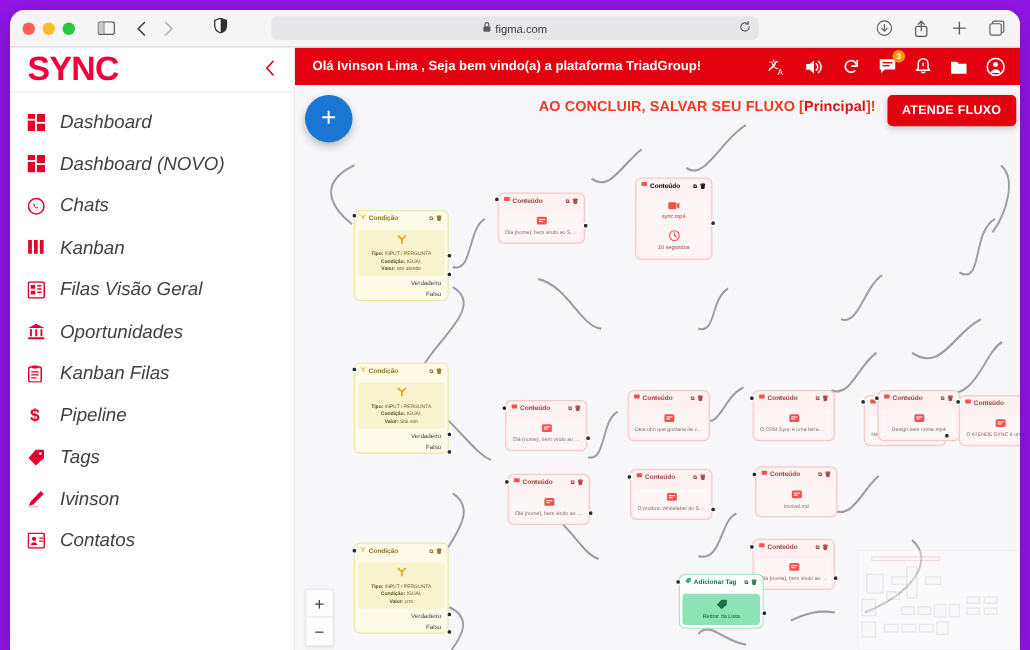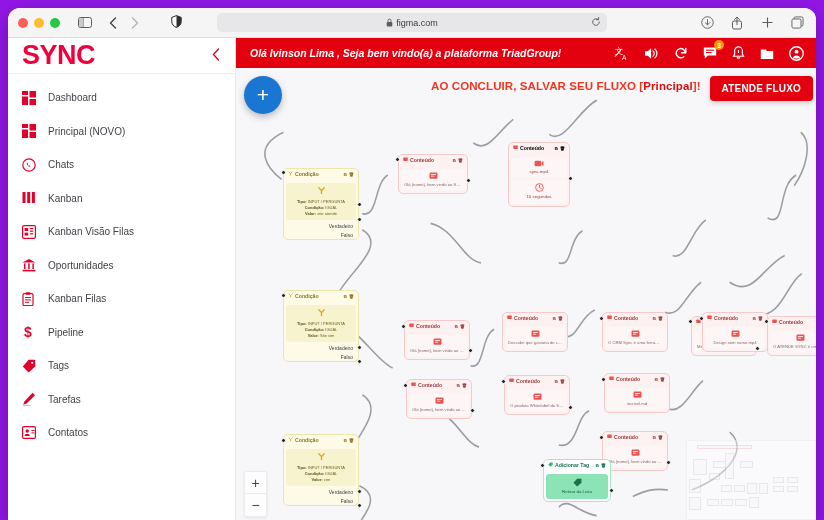--- a/index.html
+++ b/index.html
@@ -102,35 +102,35 @@
     height: 33.5px;
     padding: 0 14px;
     cursor: pointer;
   }
   .nav-ico {
     width: 26px; flex: none;
     color: #e3002a;
     display: flex; align-items: center;
   }
   .nav-label {
-    font-size: 10px; color: #3f3f46;
+    font-size: 15px; color: #3f3f46; font-style: italic;
   }
 
   
   #main { flex: 1; display: flex; flex-direction: column; min-width: 0; }
 
   
   #banner {
     height: 30px; background: #e3000f;
     display: flex; align-items: center;
     padding: 0 12px 0 14px;
     color: #fff;
     flex: none;
   }
-  #banner-text { font-size: 10.5px; font-weight: 600; white-space: nowrap; font-style: italic; }
+  #banner-text { font-size: 10.5px; font-weight: 600; white-space: nowrap; }
   #banner-icons {
     margin-left: auto;
     display: flex; align-items: center; gap: 15px;
   }
   .b-ico { position: relative; display: flex; align-items: center; color: #fff; cursor: pointer; }
   .badge {
     position: absolute; top: -6px; right: -7px;
     background: #ff9800; color: #fff;
     font-size: 6.5px; font-weight: 700;
     min-width: 10px; height: 10px;
@@ -397,21 +397,21 @@
 
         <div class="nav-item">
           <span class="nav-ico">
             <svg width="14" height="14" viewBox="0 0 14 14">
                 <rect x="0" y="0" width="6" height="4" fill="#e3002a"></rect>
                 <rect x="7.5" y="0" width="6.5" height="6.5" fill="#e3002a"></rect>
                 <rect x="0" y="5.5" width="6" height="8.5" fill="#e3002a"></rect>
                 <rect x="7.5" y="8" width="6.5" height="6" fill="#e3002a"></rect>
               </svg>
           </span>
-          <span class="nav-label">Principal (NOVO)</span>
+          <span class="nav-label">Dashboard (NOVO)</span>
         </div>
 
         <div class="nav-item">
           <span class="nav-ico">
             <svg width="14" height="14" viewBox="0 0 14 14">
                 <circle cx="7" cy="7" r="6.2" fill="none" stroke="#e3002a" stroke-width="1.2"></circle>
                 <path d="M5 4.6 c-0.4 0.4 -0.5 1.3 0.2 2.3 c0.7 1 1.6 1.6 2.3 1.8 c0.5 0.1 0.9 -0.2 1 -0.6 l-1 -0.6 l-0.6 0.4 c-0.5 -0.3 -0.9 -0.7 -1.2 -1.3 l0.4 -0.5 Z" fill="#e3002a"></path>
               </svg>
           </span>
           <span class="nav-label">Chats</span>
@@ -433,21 +433,21 @@
           <span class="nav-ico">
             <svg width="14" height="14" viewBox="0 0 14 14">
                 <rect x="0.6" y="0.6" width="12.8" height="12.8" rx="1.4" fill="none" stroke="#e3002a" stroke-width="1.2"></rect>
                 <rect x="2.6" y="3" width="3.6" height="3" fill="#e3002a"></rect>
                 <rect x="2.6" y="7.6" width="3.6" height="3" fill="#e3002a"></rect>
                 <rect x="7.8" y="3" width="3.4" height="1.2" fill="#e3002a"></rect>
                 <rect x="7.8" y="5.6" width="3.4" height="1.2" fill="#e3002a"></rect>
                 <rect x="7.8" y="8.2" width="3.4" height="1.2" fill="#e3002a"></rect>
               </svg>
           </span>
-          <span class="nav-label">Kanban Visão Filas</span>
+          <span class="nav-label">Filas Visão Geral</span>
         </div>
 
         <div class="nav-item">
           <span class="nav-ico">
             <svg width="14" height="14" viewBox="0 0 14 14">
                 <polygon points="7,1 13.4,4.4 0.6,4.4" fill="#e3002a"></polygon>
                 <rect x="2" y="5.4" width="1.5" height="5.6" fill="#e3002a"></rect>
                 <rect x="6.2" y="5.4" width="1.5" height="5.6" fill="#e3002a"></rect>
                 <rect x="10.4" y="5.4" width="1.5" height="5.6" fill="#e3002a"></rect>
                 <rect x="0.6" y="11.8" width="12.8" height="1.6" fill="#e3002a"></rect>
@@ -489,21 +489,21 @@
         </div>
 
 
         <div class="nav-item">
           <span class="nav-ico">
             <svg width="14" height="14" viewBox="0 0 14 14">
                 <path d="M10.6 0.8 L13 3.2 L4.6 11.6 L1.2 12.8 L2.4 9.4 Z" fill="#e3002a"></path>
                 <rect x="0.8" y="13" width="8" height="1.1" fill="#f7a8b8"></rect>
               </svg>
           </span>
-          <span class="nav-label">Tarefas</span>
+          <span class="nav-label">Ivinson</span>
         </div>
 
         <div class="nav-item">
           <span class="nav-ico">
             <svg width="14" height="13" viewBox="0 0 14 13">
                 <rect x="0.6" y="0.6" width="12.8" height="11.8" rx="1.2" fill="none" stroke="#e3002a" stroke-width="1.2"></rect>
                 <circle cx="5.2" cy="5" r="1.7" fill="#e3002a"></circle>
                 <path d="M2.4 10 a2.9 2.9 0 0 1 5.6 0 Z" fill="#e3002a"></path>
                 <rect x="9.4" y="4" width="3" height="1" fill="#e3002a"></rect>
                 <rect x="9.4" y="6.4" width="3" height="1" fill="#e3002a"></rect>

